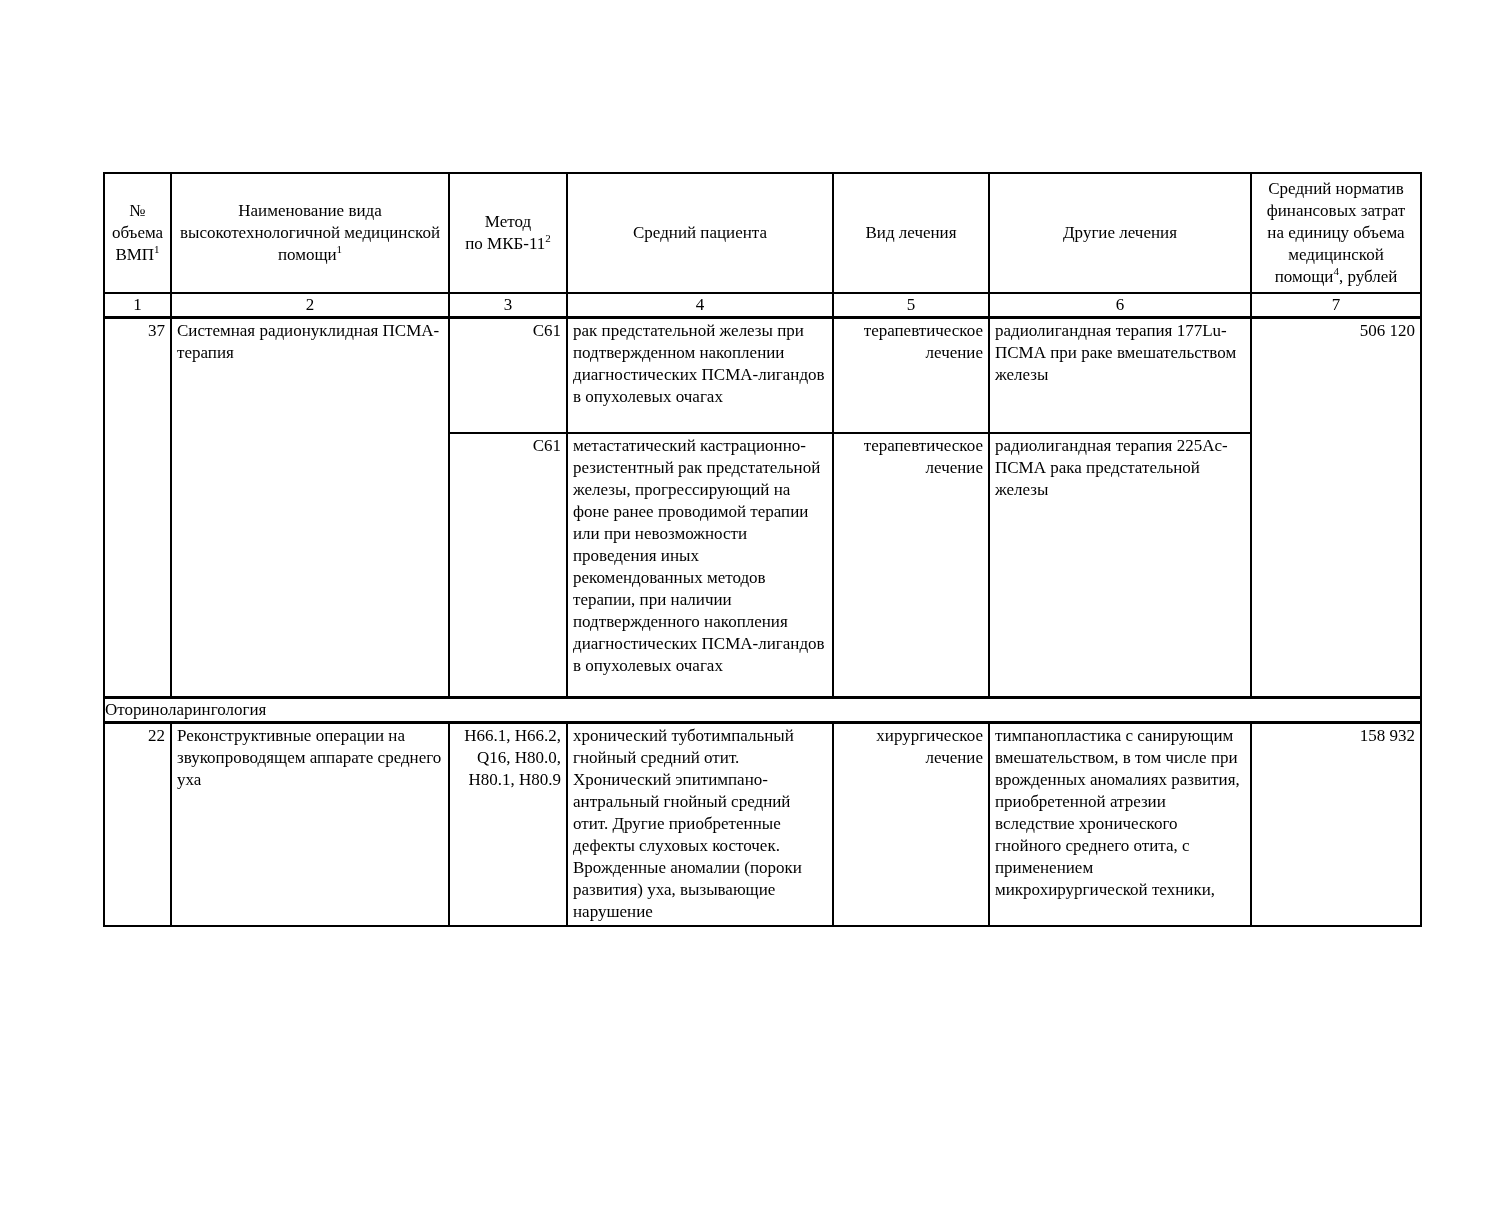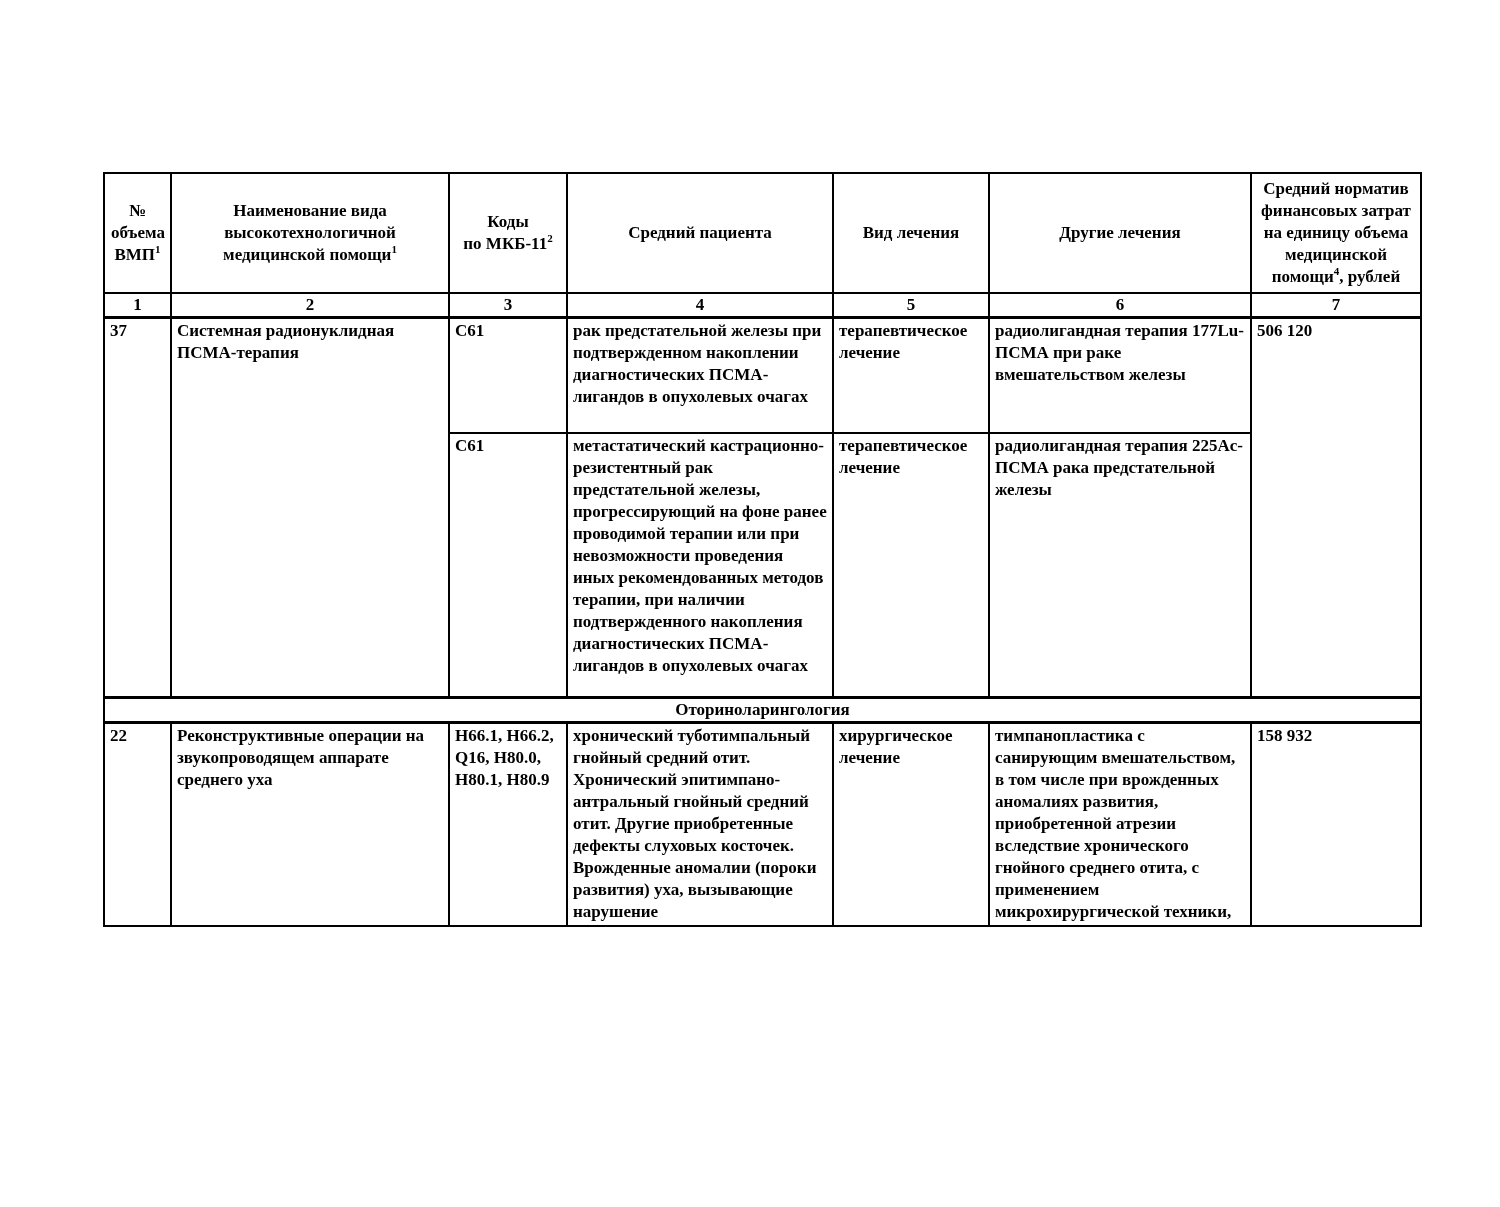--- a/index.html
+++ b/index.html
@@ -15,35 +15,35 @@
   table.vmp {
     position: absolute; left: 103px; top: 172px;
     width: 1317px;
     border-collapse: collapse; table-layout: fixed;
     font-size: 17px; line-height: 22px;
   }
   .vmp th, .vmp td {
     border: 2px solid #000;
     padding: 1px 5px 2px 5px;
     vertical-align: top;
-    font-weight: bold;
+    font-weight: normal;
     overflow: hidden;
   }
   .vmp thead tr.r-head th {
     text-align: center; vertical-align: middle; padding: 4px 6px;
   }
   tr.r-head { height: 118px; }
   tr.r-num  { height: 22px; }
   tr.r-num td { text-align: center; vertical-align: middle; padding: 0 4px; border-bottom: 3px solid #000; }
   tr.r-37a { height: 115px; }
   tr.r-37b { height: 265px; }
   tr.r-sec { height: 22px; }
-  tr.r-sec td { text-align: center; vertical-align: middle; padding: 0; border-top: 3px solid #000; border-bottom: 3px solid #000; }
+  tr.r-sec td { vertical-align: middle; padding: 0; border-top: 3px solid #000; border-bottom: 3px solid #000; }
   tr.r-38  { height: 198px; }
-  .c-center { text-align: left; }
+  .c-center { text-align: right; }
   .c-left   { text-align: left; margin-left: 24px; }
   sup { font-size: 11px; line-height: 0; }
 </style>
 </head>
 <body>
 
 <div class="page">
   <table class="vmp">
     <colgroup>
       <col style="width:67px">
@@ -52,21 +52,21 @@
       <col style="width:266px">
         <col style="width:156px">
         <col style="width:262px">
       <col style="width:170px">
     </colgroup>
     <thead>
       <tr class="r-head">
         <th><span>№ объема ВМП</span><sup>1</sup></th>
         <th><span>Наименование вида высокотехнологичной медицинской помощи</span><sup>1</sup></th>
         <th>
-          <div>Коды</div>
+          <div>Метод</div>
           <div><span>по МКБ-11</span><sup>2</sup></div>
         </th>
         <th>Средний пациента</th>
         <th>Вид лечения</th>
         <th>Другие лечения</th>
         <th><span>Средний норматив финансовых затрат на единицу объема медицинской помощи</span><sup>4</sup><span>, рублей</span></th>
       </tr>
       <tr class="r-num">
         <td>1</td>
         <td>2</td>

